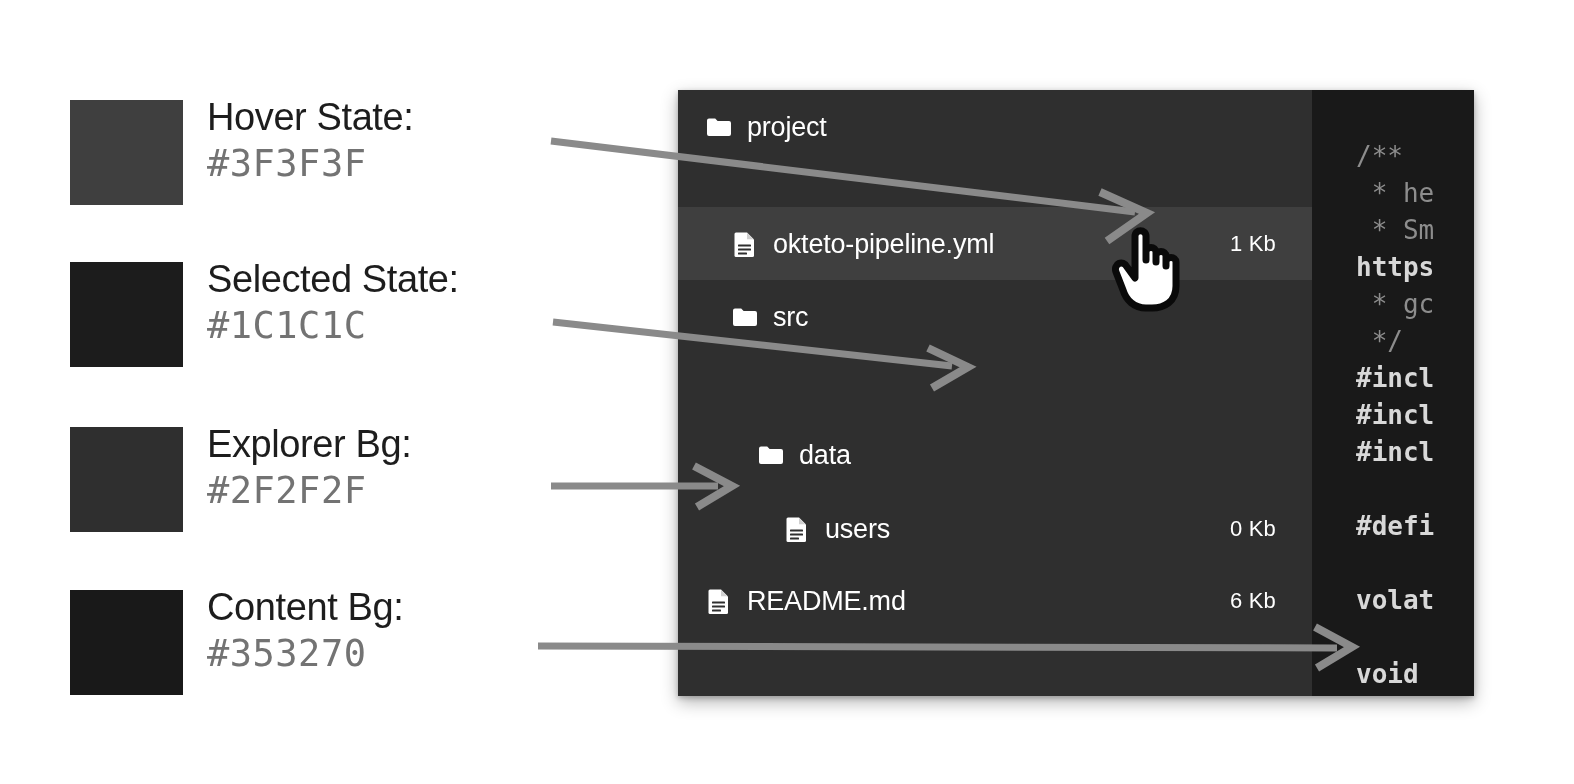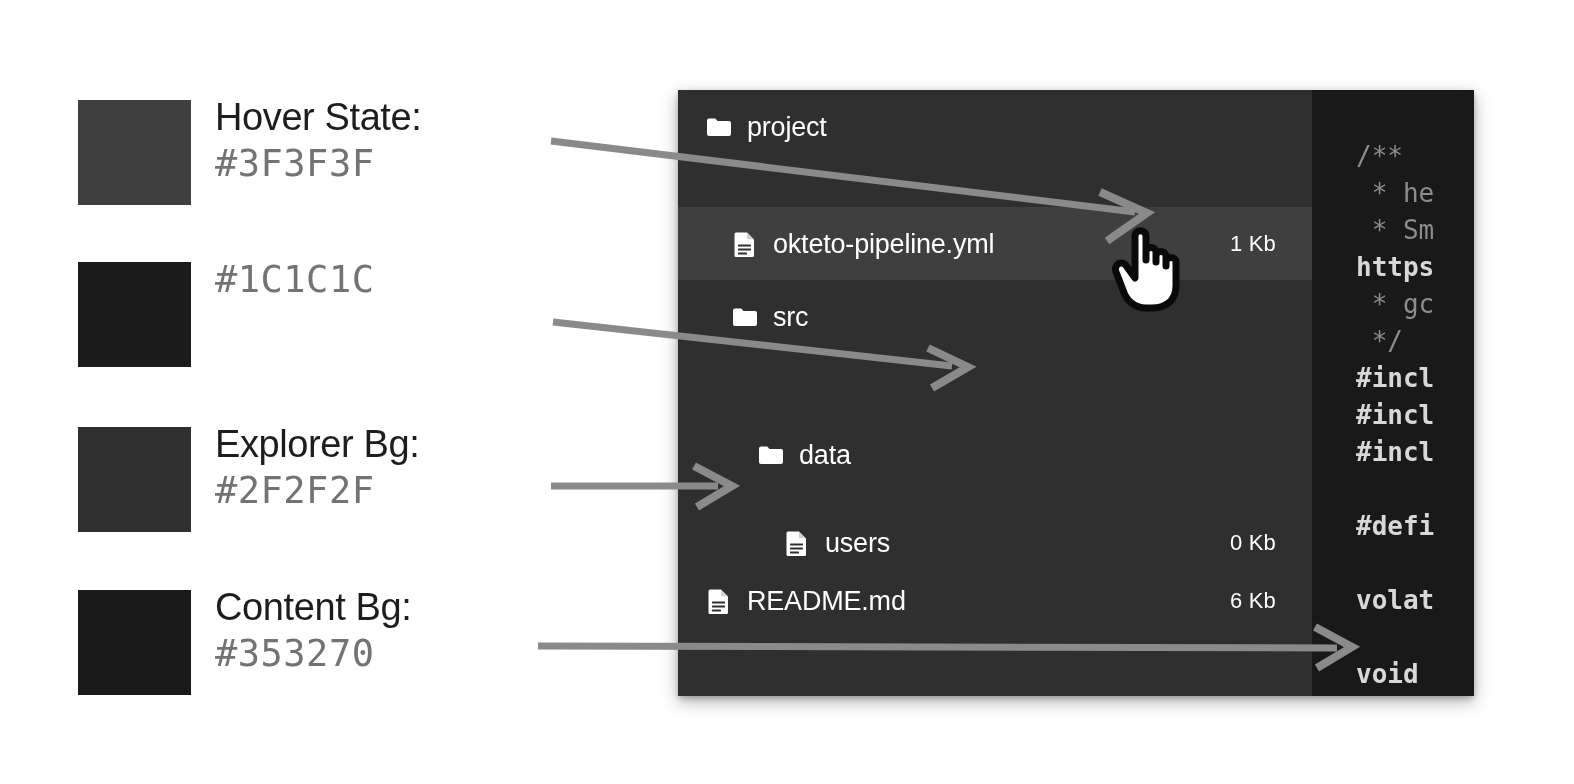--- a/index.html
+++ b/index.html
@@ -4,21 +4,21 @@
 <style>
   html,body{margin:0;padding:0;}
   body{
     width:1574px;height:784px;background:#ffffff;overflow:hidden;
     font-family:"Liberation Sans", sans-serif;
     -webkit-font-smoothing:antialiased;
   }
   .stage{position:relative;width:1574px;height:784px;}
 
   
-  .legend{position:absolute;left:8px;top:0;width:660px;height:633px;padding-left:48px;}
+  .legend{position:absolute;left:0;top:0;width:660px;height:633px;padding-left:48px;}
   .legend-row{position:absolute;left:70px;}
   .swatch{position:absolute;left:0;top:0;width:113px;height:105px;}
   .legend-text{position:absolute;left:137px;top:-6px;width:420px;}
   .legend-label{
     font-size:38px;line-height:46px;color:#1d1d1d;letter-spacing:-0.4px;
     white-space:nowrap;font-family:"Liberation Sans", sans-serif;
   }
   .legend-hex{
     font-size:37px;line-height:48px;color:#737373;letter-spacing:0.5px;
     white-space:nowrap;font-family:"DejaVu Sans Mono", monospace;
@@ -81,20 +81,21 @@
       <div class="swatch" id="sw0" style="background: rgb(63, 63, 63);"></div>
       <div class="legend-text">
         <div class="legend-label">Hover State:</div>
         <div class="legend-hex">#3F3F3F</div>
       </div>
     </div>
 
     <div class="legend-row" id="lg1" style="top: 262px;">
       <div class="swatch" id="sw1" style="background: rgb(28, 28, 28);"></div>
       <div class="legend-text">
+        <div class="legend-label">Selected State:</div>
         <div class="legend-hex">#1C1C1C</div>
       </div>
     </div>
 
     <div class="legend-row" id="lg2" style="top: 427px;">
       <div class="swatch" id="sw2" style="background: rgb(47, 47, 47);"></div>
       <div class="legend-text">
         <div class="legend-label">Explorer Bg:</div>
         <div class="legend-hex">#2F2F2F</div>
       </div>
@@ -140,21 +141,21 @@
             </svg></span>
           <span class="fname">src</span>
         </div>
         <div class="row" style="top: 328px;">
           <span style="display: block; flex: 0 0 auto; width: 80px; height: 1px;"></span>
           <span class="ficon"><svg viewBox="0 0 26 26" width="26" height="26">
               <path d="M1 6.5 a2 2 0 0 1 2-2 h6.2 l2.4 2.6 h11.4 a2 2 0 0 1 2 2 v10.9 a2 2 0 0 1 -2 2 h-20 a2 2 0 0 1 -2 -2 Z" fill="#ffffff"></path>
             </svg></span>
           <span class="fname">data</span>
         </div>
-        <div class="row" style="top: 416px;">
+        <div class="row" style="top: 402px;">
           <span style="display: block; flex: 0 0 auto; width: 106px; height: 1px;"></span>
           <span class="ficon"><svg viewBox="0 0 26 26" width="26" height="26">
               <path d="M4 1.5 h11 l7 7 v16 a1.5 1.5 0 0 1 -1.5 1.5 h-16.5 a1.5 1.5 0 0 1 -1.5 -1.5 v-21.5 a1.5 1.5 0 0 1 1.5 -1.5 Z" fill="#ffffff"></path>
               <path d="M15 1.8 v6.4 h6.4 Z" fill="#d0d0d0"></path>
               <rect x="6" y="13.5" rx="0.6" width="13" height="2" fill="#2F2F2F"></rect>
               <rect x="6" y="17.5" rx="0.6" width="13" height="2" fill="#2F2F2F"></rect>
               <rect x="6" y="21.5" rx="0.6" width="9" height="2" fill="#2F2F2F"></rect>
             </svg></span>
           <span class="fname">users</span>
           <span class="fsize">0 Kb</span>

